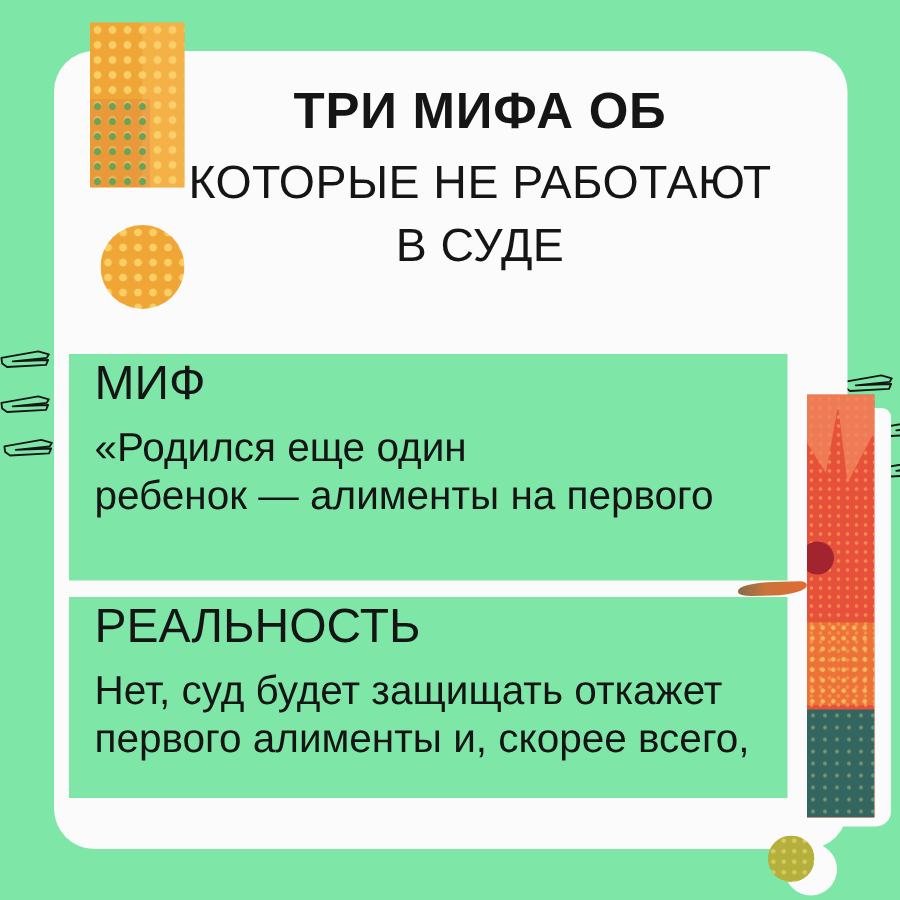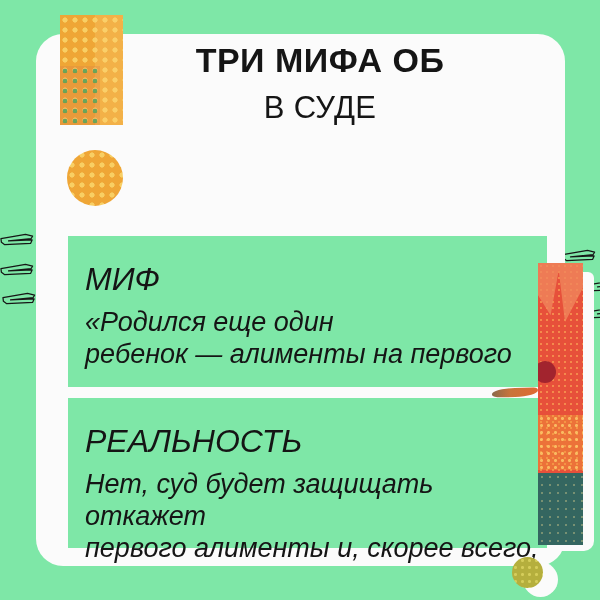--- a/index.html
+++ b/index.html
@@ -12,28 +12,28 @@
   .abs{position:absolute;}
 
   
   .backdrop-strip{left:548px;top:272px;width:46px;height:279px;background:var(--card,#FBFBFB);border-radius:0 6px 10px 6px;}
   .backdrop-circle{left:523px;top:562px;width:35px;height:35px;border-radius:50%;background:var(--card,#FBFBFB);}
 
   
   .main-card{left:36px;top:34px;width:529px;height:532px;background:var(--card,#FBFBFB);border-radius:27px;}
 
   
-  .header{left:70px;top:40px;width:500px;text-align:center;}
+  .header{left:70px;top:54px;width:500px;text-align:center;}
   .title{font-weight:700;font-size:34px;line-height:41px;letter-spacing:.5px;}
   .subtitle{font-weight:400;font-size:31px;line-height:42px;margin-top:6px;letter-spacing:.3px;}
 
   
-  .band{left:68px;width:479px;background:var(--bg,#7EE7A7);padding:24px 0 0 17px;box-sizing:border-box;font-style:italic;}
+  .band{left:46px;width:479px;background:var(--bg,#7EE7A7);padding:0 0 0 17px;box-sizing:border-box;}
   .band-myth{top:236px;height:151px;}
-  .band-reality{top:398px;height:150px;}
+  .band-reality{top:398px;height:134px;}
   .band-label{font-size:32px;line-height:38px;font-weight:400;}
   .band-text{font-size:27px;line-height:32px;margin-top:8px;}
 
   
   .dotgrid{background-image:radial-gradient(var(--orange-dot,#F8CF64) 2.3px,transparent 2.9px);background-size:10px 10px;}
   .orange-rect{left:60px;top:15px;width:63px;height:110px;background-color:var(--orange,#EFA636);overflow:hidden;}
   .orange-rect .green-dots{position:absolute;left:0;top:46%;width:64%;height:54%;
     background-color:rgba(210,120,70,.25);
     background-image:radial-gradient(rgba(70,160,90,.8) 2px,transparent 2.6px);background-size:10px 10px;}
   .orange-rect .light-patch{position:absolute;right:0;top:0;width:45%;height:100%;background:rgba(255,210,120,.28);}
@@ -102,20 +102,21 @@
     <div class="light-patch"></div>
     <div class="green-dots"></div>
   </div>
   <div class="abs orange-circle dotgrid"></div>
 
   <div class="abs header">
     <div class="title">
       <div>ТРИ МИФА ОБ</div>
     </div>
     <div class="subtitle">
+      <div>КОТОРЫЕ НЕ РАБОТАЮТ</div>
       <div>В СУДЕ</div>
     </div>
   </div>
 
   <div class="abs band band-myth">
     <div class="band-label">МИФ</div>
     <div class="band-text">
       <div>«Родился еще один</div>
       <div>ребенок — алименты на первого</div>
     </div>

